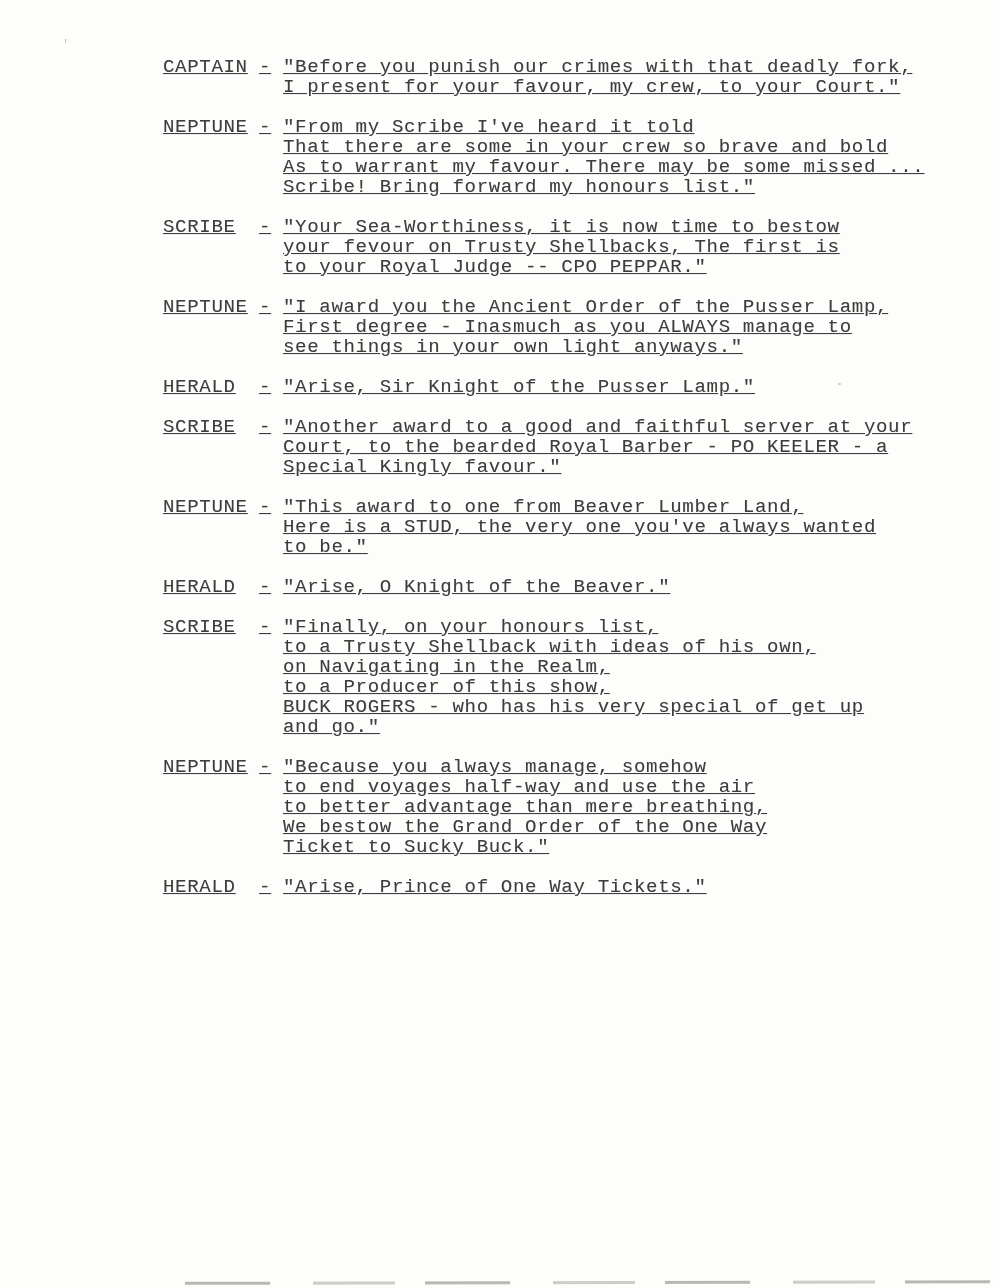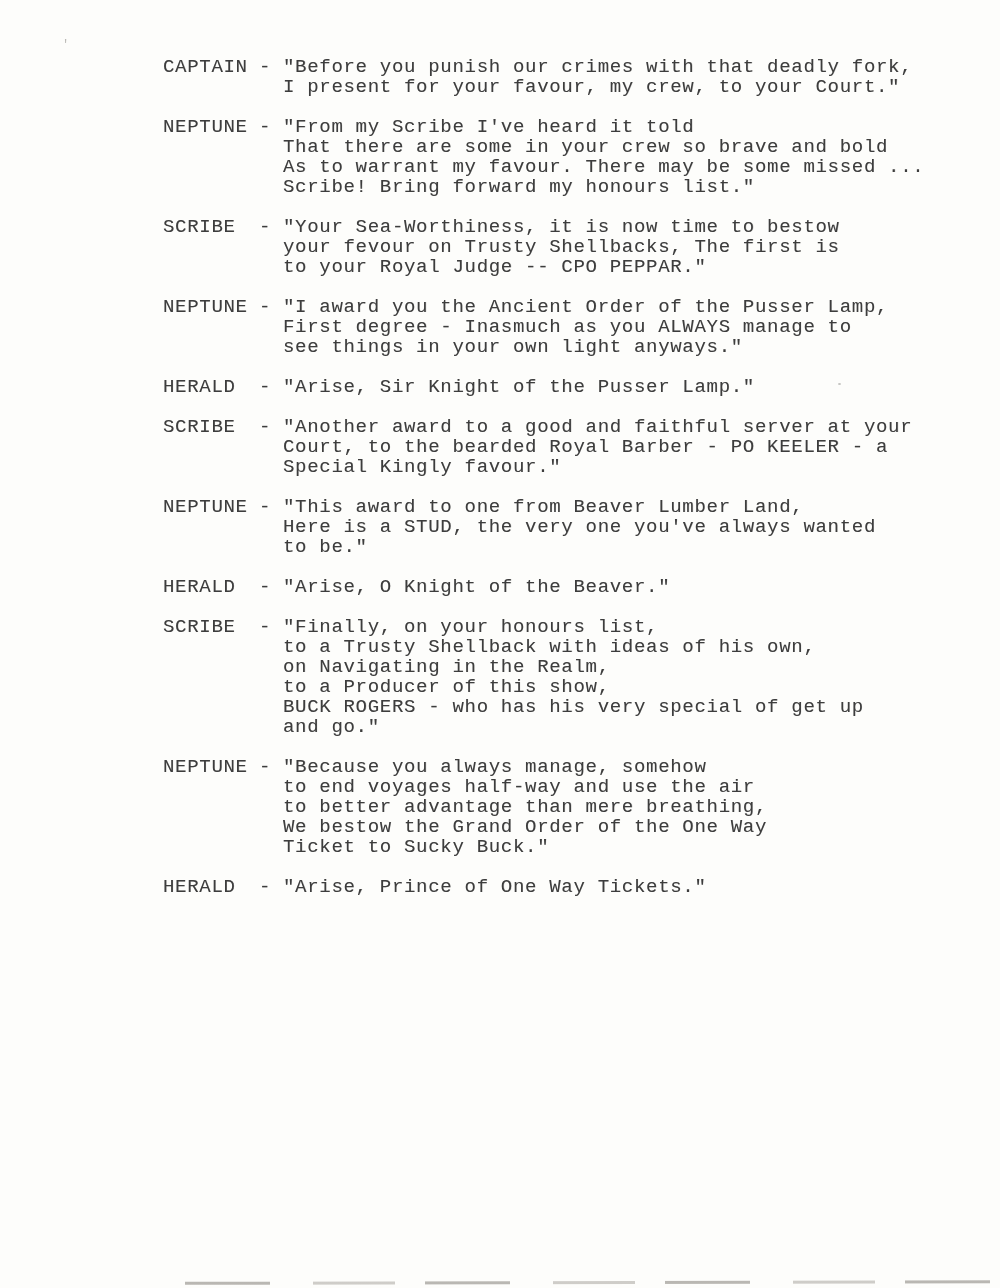--- a/index.html
+++ b/index.html
@@ -14,20 +14,21 @@
   .doc {
     position: absolute;
     left: 163px;
     top: 57px;
     right: 14px;
     color: #3d3d3d;
     font-size: 19px;
     line-height: 20px;
     letter-spacing: 0.7px;
     text-shadow: 0.3px 0.3px 0 rgba(70,70,70,0.30);
+    text-decoration: underline;
   }
   .block {
     display: grid;
     grid-template-columns: 96px 24px auto;
     align-items: start;
     margin-bottom: 20px;
   }
   .speaker { white-space: nowrap; }
   .dash { text-align: left; }
   .lines { white-space: pre-line; }

